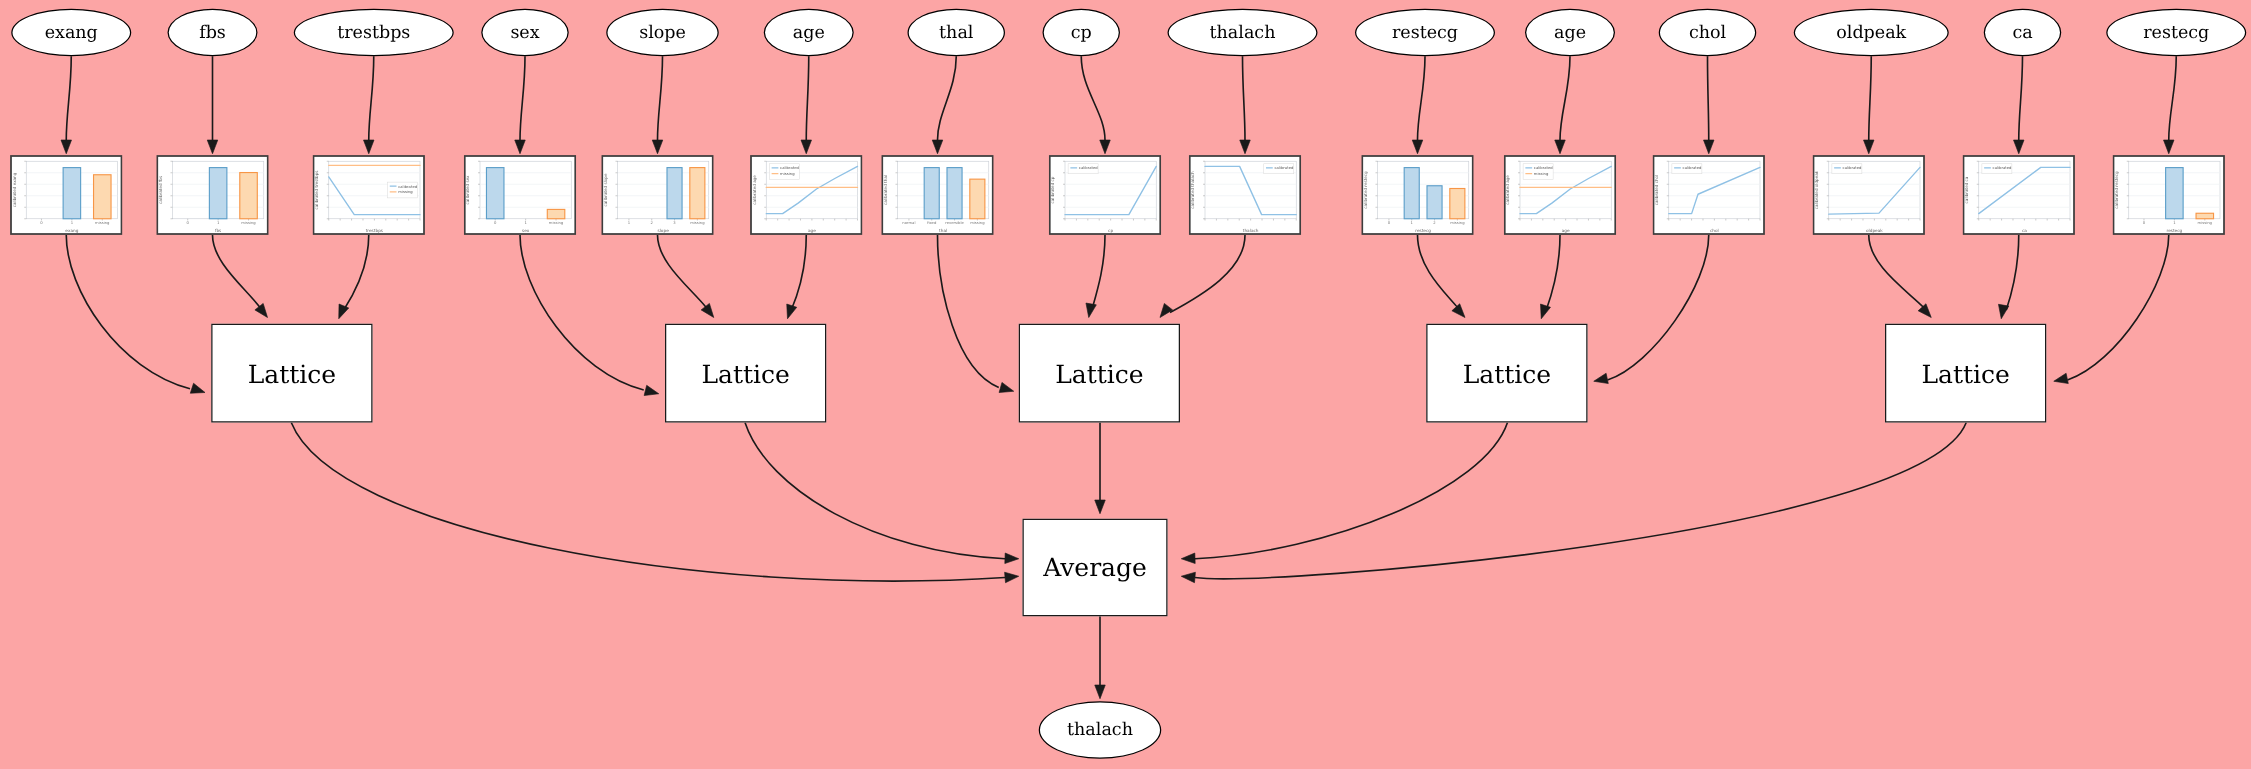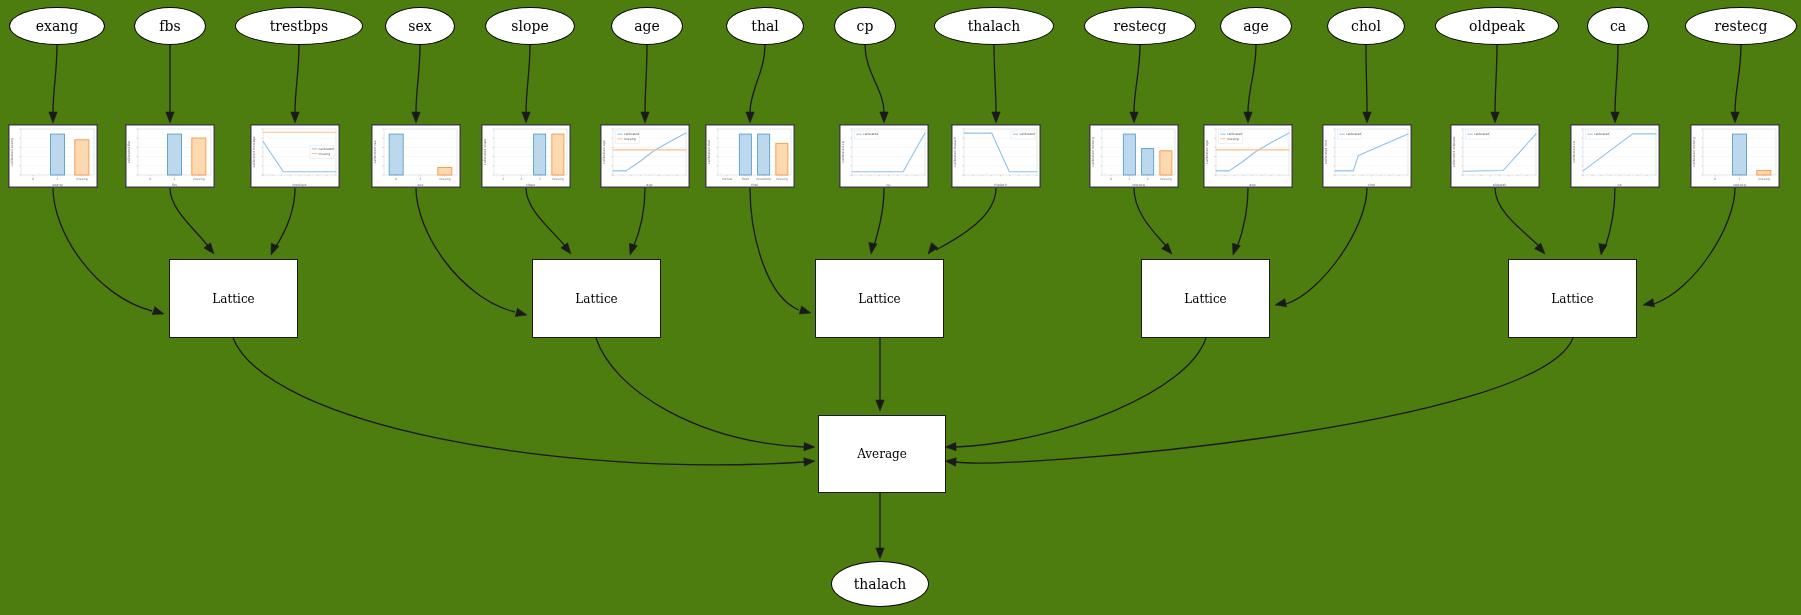--- a/index.html
+++ b/index.html
@@ -1,24 +1,24 @@
 <!DOCTYPE html>
 <html><head>
 <meta charset="utf-8">
 <style>
   html,body{margin:0;padding:0;background:#ffffff;}
-  .canvas{position:relative;width:1801px;height:615px;background:#4d7c0f;overflow:hidden;
+  .canvas{position:relative;width:1801px;height:615px;background:#fca5a5;overflow:hidden;
           font-family:"DejaVu Serif","Liberation Serif",serif;}
   #edges{position:absolute;left:0;top:0;width:1801px;height:615px;}
   .node-ellipse{position:absolute;border:1px solid #000;border-radius:50%;
         display:flex;align-items:center;justify-content:center;
         font-size:14px;color:#000;background:#fff;box-sizing:border-box;}
   .node-box{position:absolute;border:1.3px solid #1a1a1a;background:#fff;
         display:flex;align-items:center;justify-content:center;
-        font-size:12px;color:#000;box-sizing:border-box;}
+        font-size:20px;color:#000;box-sizing:border-box;}
   .chart{position:absolute;width:90px;height:64px;}
   .chart svg{display:block;}
 </style>
 </head>
 <body>
 
 <div class="canvas">
   <svg id="edges" viewBox="0 0 1801 615">
       <path d="M57,45 C57,72 53,90 53,112" fill="none" stroke="#1a1a1a" stroke-width="1.3"></path>
       <polygon points="53,123 48.8,112 57.2,112" fill="#1a1a1a" stroke="#1a1a1a" stroke-width="0.5"></polygon>
@@ -557,16 +557,16 @@
         <rect x="66.83333333333333" y="46.6" width="14" height="4.4" fill="#fdd9b0" stroke="#f79646" stroke-width="0.9"></rect>
       </svg>
     </div>
 
   <div class="node-box" style="left:169px;top:259px;width:129px;height:79px;">Lattice</div>
   <div class="node-box" style="left:532px;top:259px;width:129px;height:79px;">Lattice</div>
   <div class="node-box" style="left:815px;top:259px;width:129px;height:79px;">Lattice</div>
   <div class="node-box" style="left:1141px;top:259px;width:129px;height:79px;">Lattice</div>
   <div class="node-box" style="left:1508px;top:259px;width:129px;height:79px;">Lattice</div>
 
-  <div class="node-box" style="left:818px;top:415px;width:128px;height:78px;">Average</div>
+  <div class="node-box" style="left:818px;top:415px;width:116px;height:78px;">Average</div>
 
   <div class="node-ellipse" style="left:831px;top:561px;width:98px;height:46px;">thalach</div>
 </div>
 
 </body></html>

